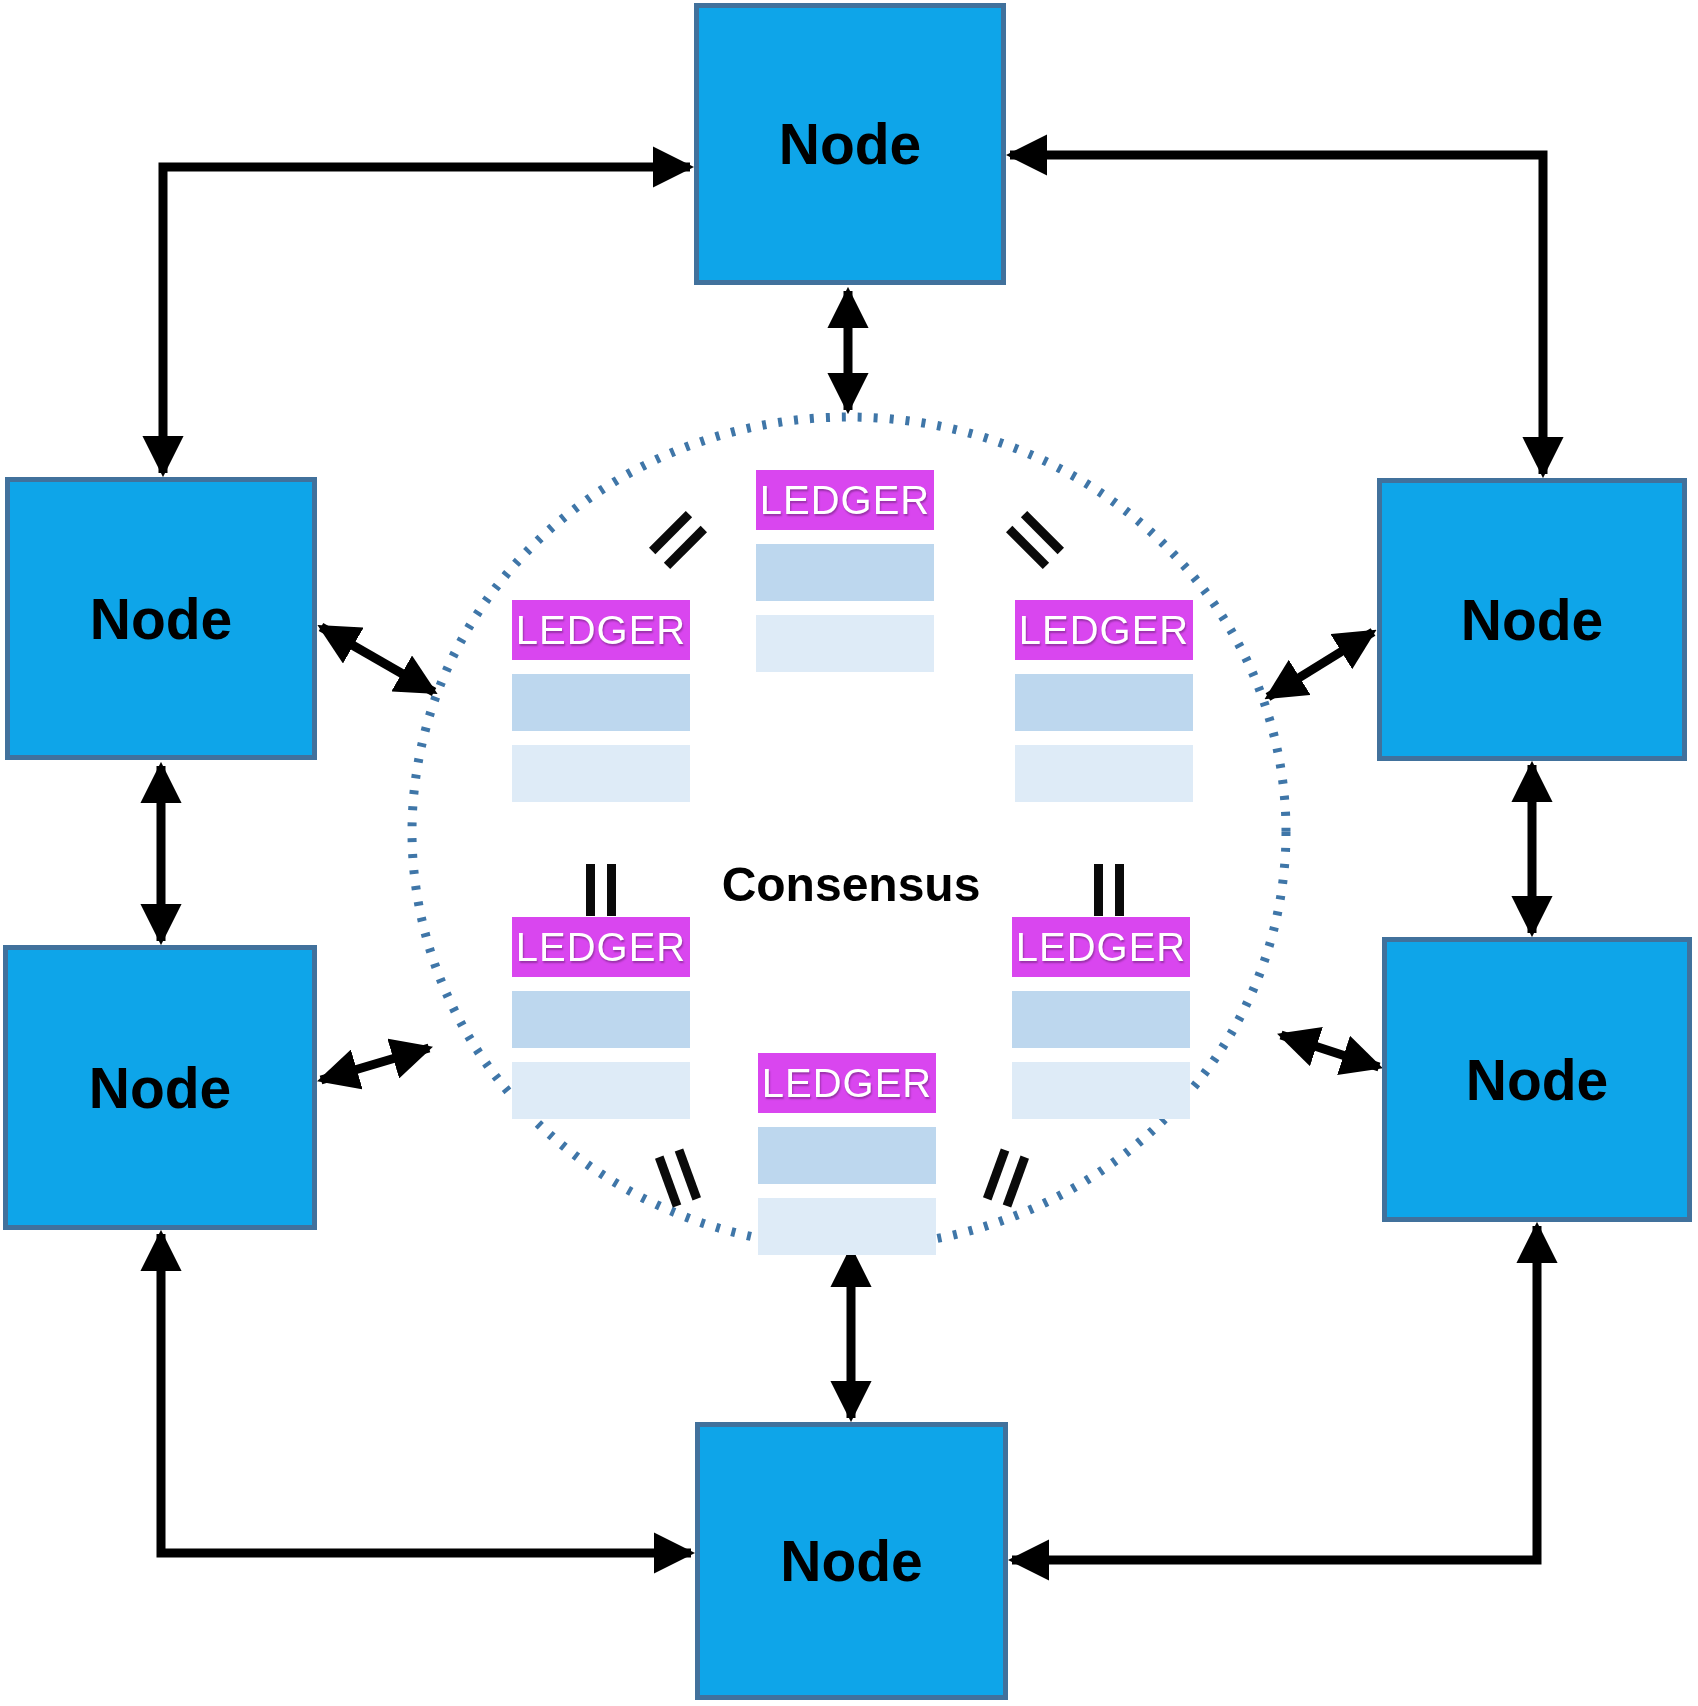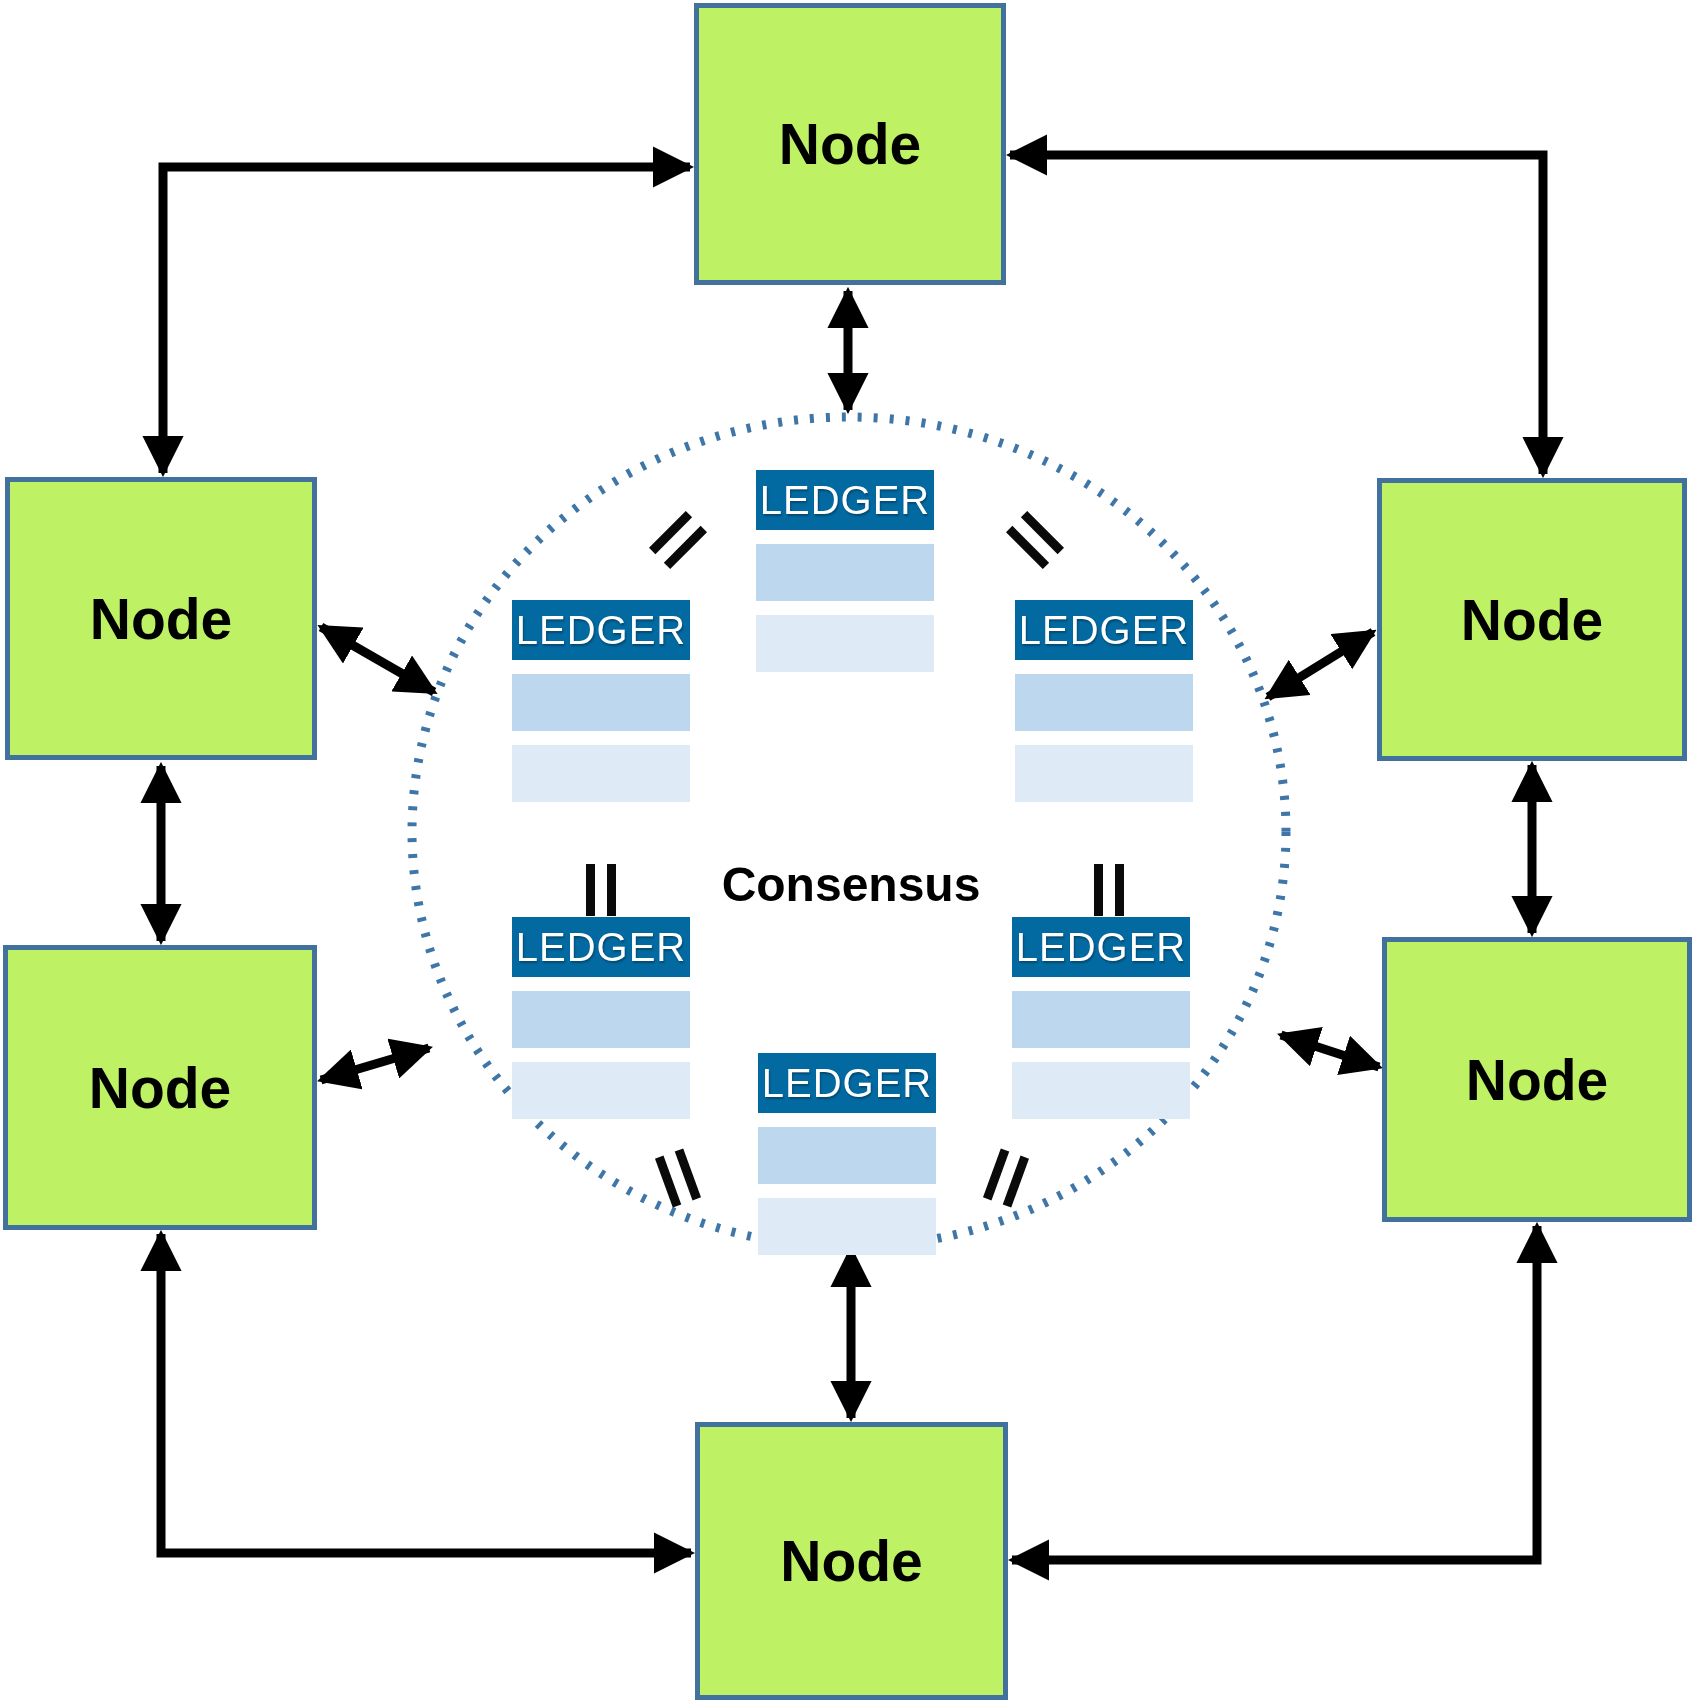--- a/index.html
+++ b/index.html
@@ -4,28 +4,28 @@
 <style>
   html,body{margin:0;padding:0;background:#ffffff;}
   *{box-sizing:border-box;}
   #canvas{
     position:relative;width:1698px;height:1706px;background:#ffffff;
     font-family:"Liberation Sans", sans-serif;overflow:hidden;
   }
   #wires{position:absolute;left:0;top:0;width:1698px;height:1706px;}
 
   .node{
-    position:absolute;background:#bef264;border:5px solid #41719c;
+    position:absolute;background:#0ea5e9;border:5px solid #41719c;
     display:flex;align-items:center;justify-content:center;
     font-weight:bold;font-size:57px;color:#000000;letter-spacing:0px;
   }
 
   .ledger{position:absolute;width:178px;display:flex;flex-direction:column;}
   .ledger-header{
-    height:60px;background:#0369a1;color:#ffffff;font-size:40px;
+    height:60px;background:#d946ef;color:#ffffff;font-size:40px;
     display:flex;align-items:center;justify-content:center;
     letter-spacing:1px;text-shadow:1px 2px 2px rgba(0,0,0,0.30);
   }
   .ledger-row{height:57px;margin-top:14px;}
   .ledger-row.r1{background:#bdd7ee;}
   .ledger-row.r2{background:#deebf7;}
 
   .consensus{
     position:absolute;left:651px;top:848px;width:400px;height:72px;
     display:flex;align-items:center;justify-content:center;

